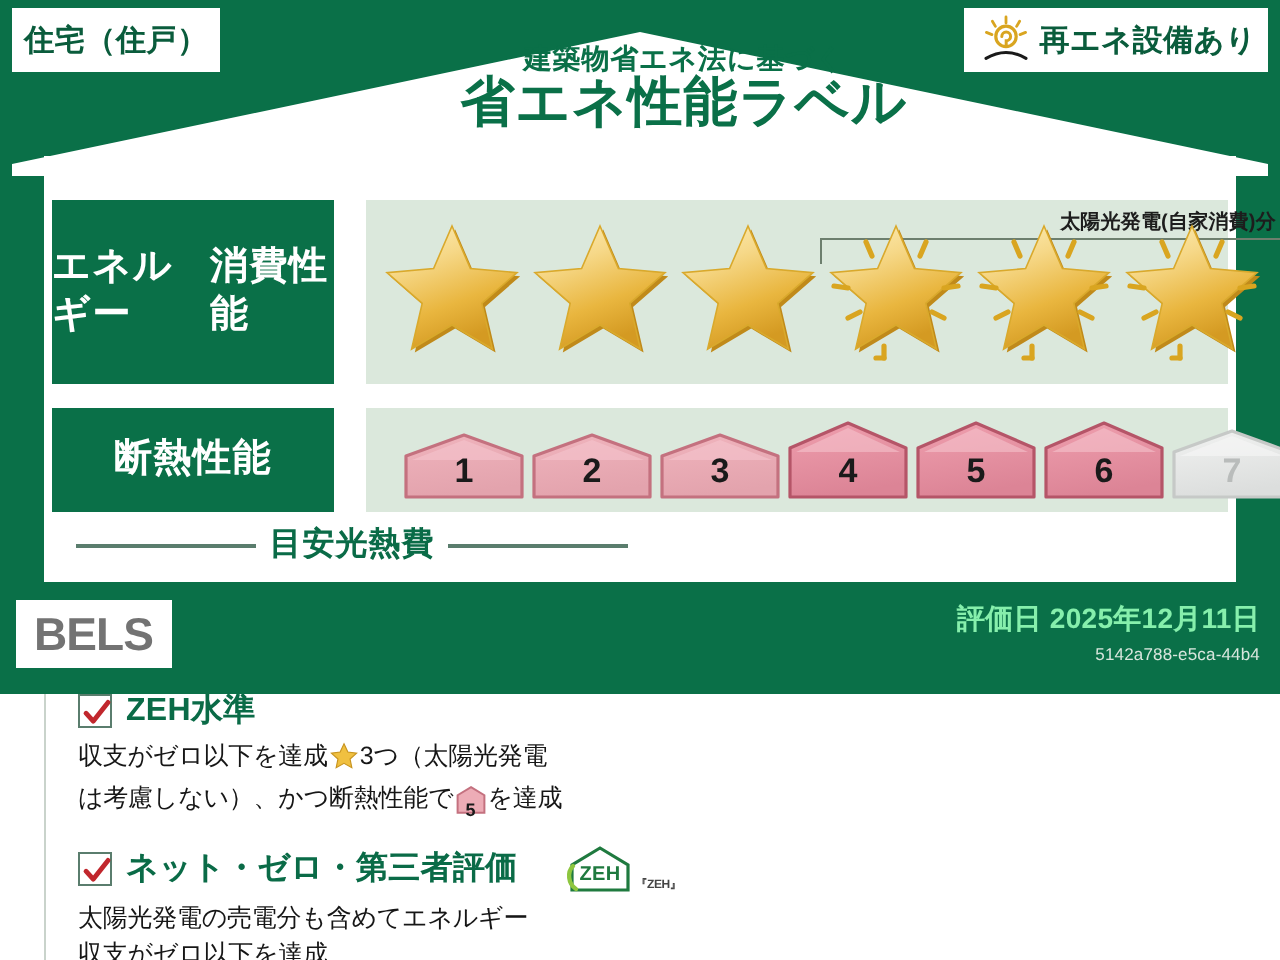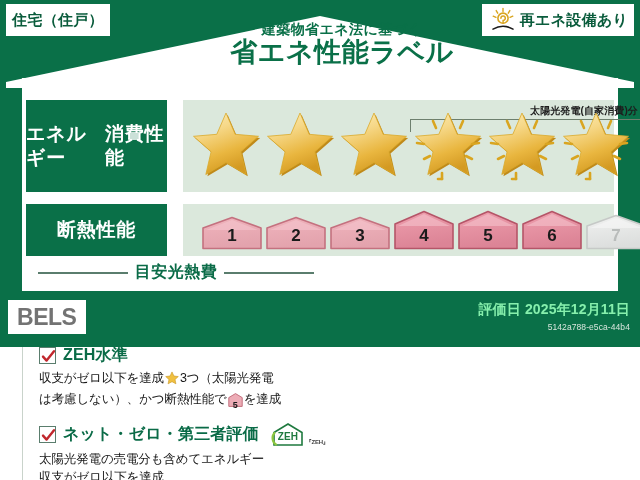--- a/index.html
+++ b/index.html
@@ -223,21 +223,21 @@
     line-height: 1.45;
     margin-top: 3px;
     letter-spacing: -.01em;
   }
   .inline-star { vertical-align: -3px; margin: 0 1px; }
   .inline-house { vertical-align: -4px; margin: 0 1px; position: relative; display: inline-block; }
   .inline-house .n {
     position: absolute; left: 0; right: 0; bottom: 0px;
     text-align: center; font-size: 9px; font-weight: bold; color: #1a1a1a;
   }
-  .zeh-logo { display: inline-flex; align-items: flex-end; gap: 1px; vertical-align: -6px; margin-left: 5px; }
+  .zeh-logo { display: inline-flex; align-items: flex-end; gap: 1px; vertical-align: -6px; margin-left: 17px; }
   .zeh-logo .mini { font-size: 6px; color: #444; font-weight: bold; letter-spacing: -.04em; }
 
   
   #footer {
     position: absolute;
     left: 0; bottom: 0;
     width: 640px; height: 56px;
     background: #0a7048;
   }
   #bels-badge {

